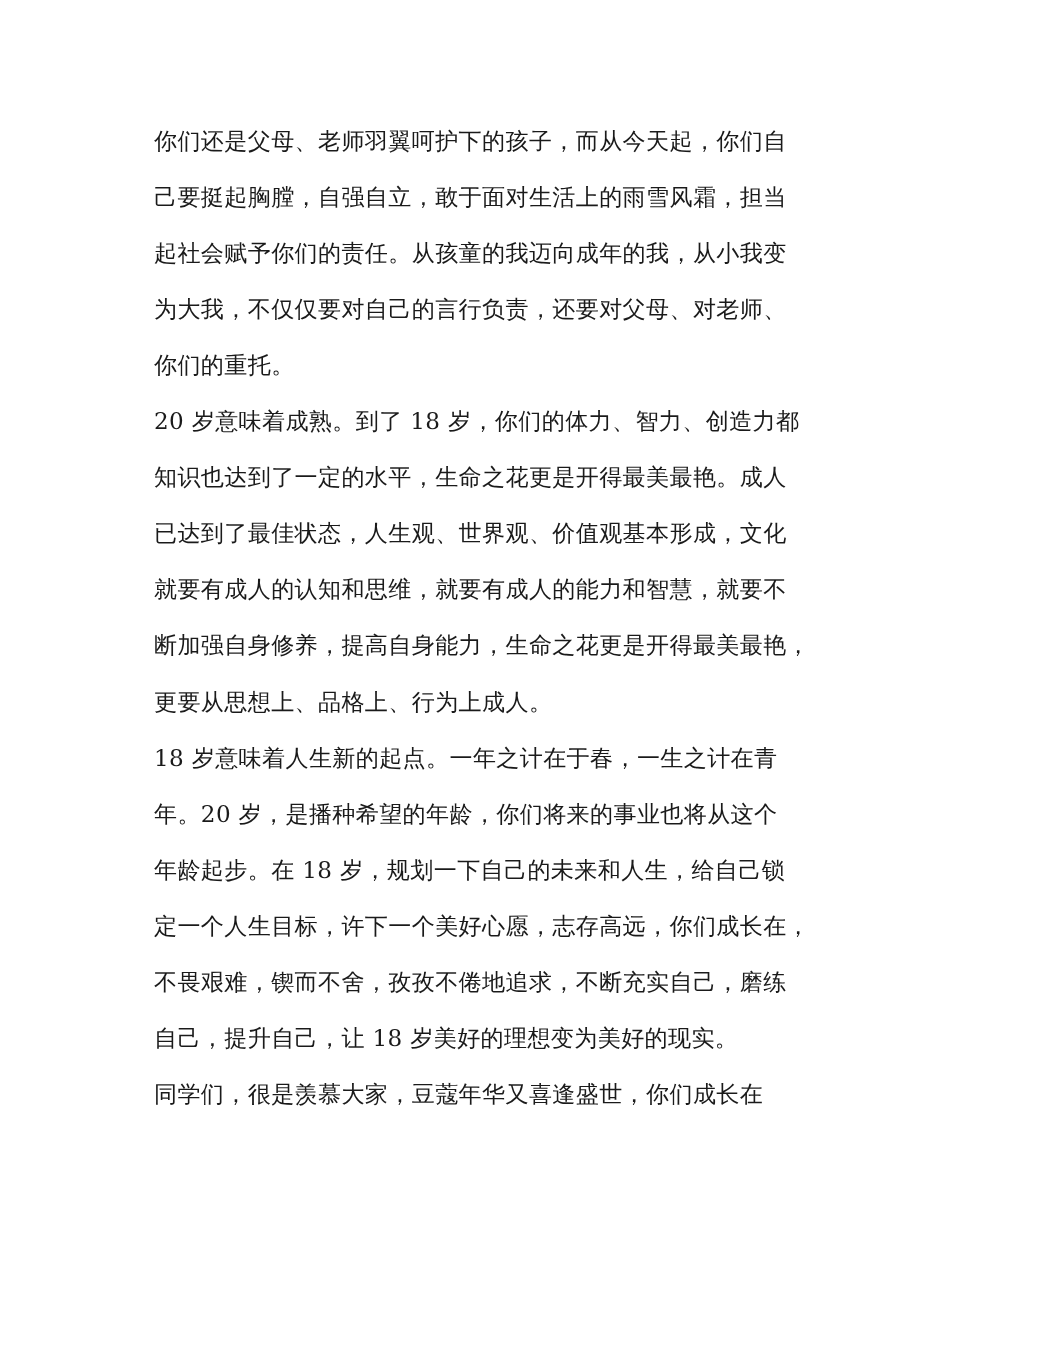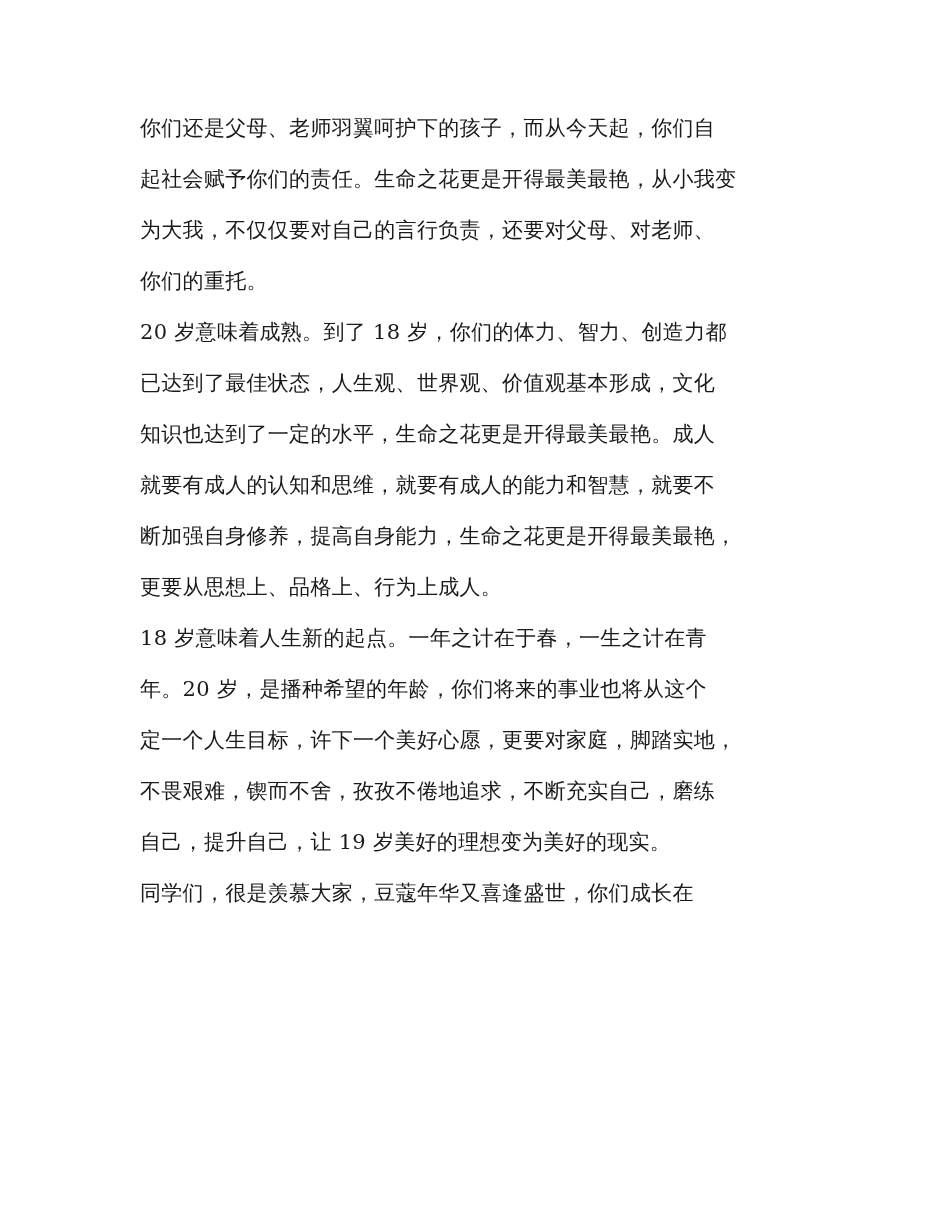--- a/index.html
+++ b/index.html
@@ -27,28 +27,30 @@
       font-size: 21px;
       white-space: nowrap;
       letter-spacing: 0.3px;
     }
   </style>
 </head>
 <body>
 
 <div class="page">
   <div class="line">你们还是父母、老师羽翼呵护下的孩子，而从今天起，你们自</div>
-  <div class="line">起社会赋予你们的责任。生命之花更是开得最美最艳，从小我变</div>
+  <div class="line">己要挺起胸膛，自强自立，敢于面对生活上的雨雪风霜，担当</div>
+  <div class="line">起社会赋予你们的责任。从孩童的我迈向成年的我，从小我变</div>
   <div class="line">为大我，不仅仅要对自己的言行负责，还要对父母、对老师、</div>
   <div class="line">你们的重托。</div>
   <div class="line">20 岁意味着成熟。到了 18 岁，你们的体力、智力、创造力都</div>
+  <div class="line">知识也达到了一定的水平，生命之花更是开得最美最艳。成人</div>
   <div class="line">已达到了最佳状态，人生观、世界观、价值观基本形成，文化</div>
-  <div class="line">知识也达到了一定的水平，生命之花更是开得最美最艳。成人</div>
   <div class="line">就要有成人的认知和思维，就要有成人的能力和智慧，就要不</div>
   <div class="line">断加强自身修养，提高自身能力，生命之花更是开得最美最艳，</div>
   <div class="line">更要从思想上、品格上、行为上成人。</div>
   <div class="line">18 岁意味着人生新的起点。一年之计在于春，一生之计在青</div>
   <div class="line">年。20 岁，是播种希望的年龄，你们将来的事业也将从这个</div>
-  <div class="line">定一个人生目标，许下一个美好心愿，更要对家庭，脚踏实地，</div>
+  <div class="line">年龄起步。在 18 岁，规划一下自己的未来和人生，给自己锁</div>
+  <div class="line">定一个人生目标，许下一个美好心愿，志存高远，你们成长在，</div>
   <div class="line">不畏艰难，锲而不舍，孜孜不倦地追求，不断充实自己，磨练</div>
-  <div class="line">自己，提升自己，让 19 岁美好的理想变为美好的现实。</div>
+  <div class="line">自己，提升自己，让 18 岁美好的理想变为美好的现实。</div>
   <div class="line">同学们，很是羡慕大家，豆蔻年华又喜逢盛世，你们成长在</div>
 </div>
 
 </body></html>

